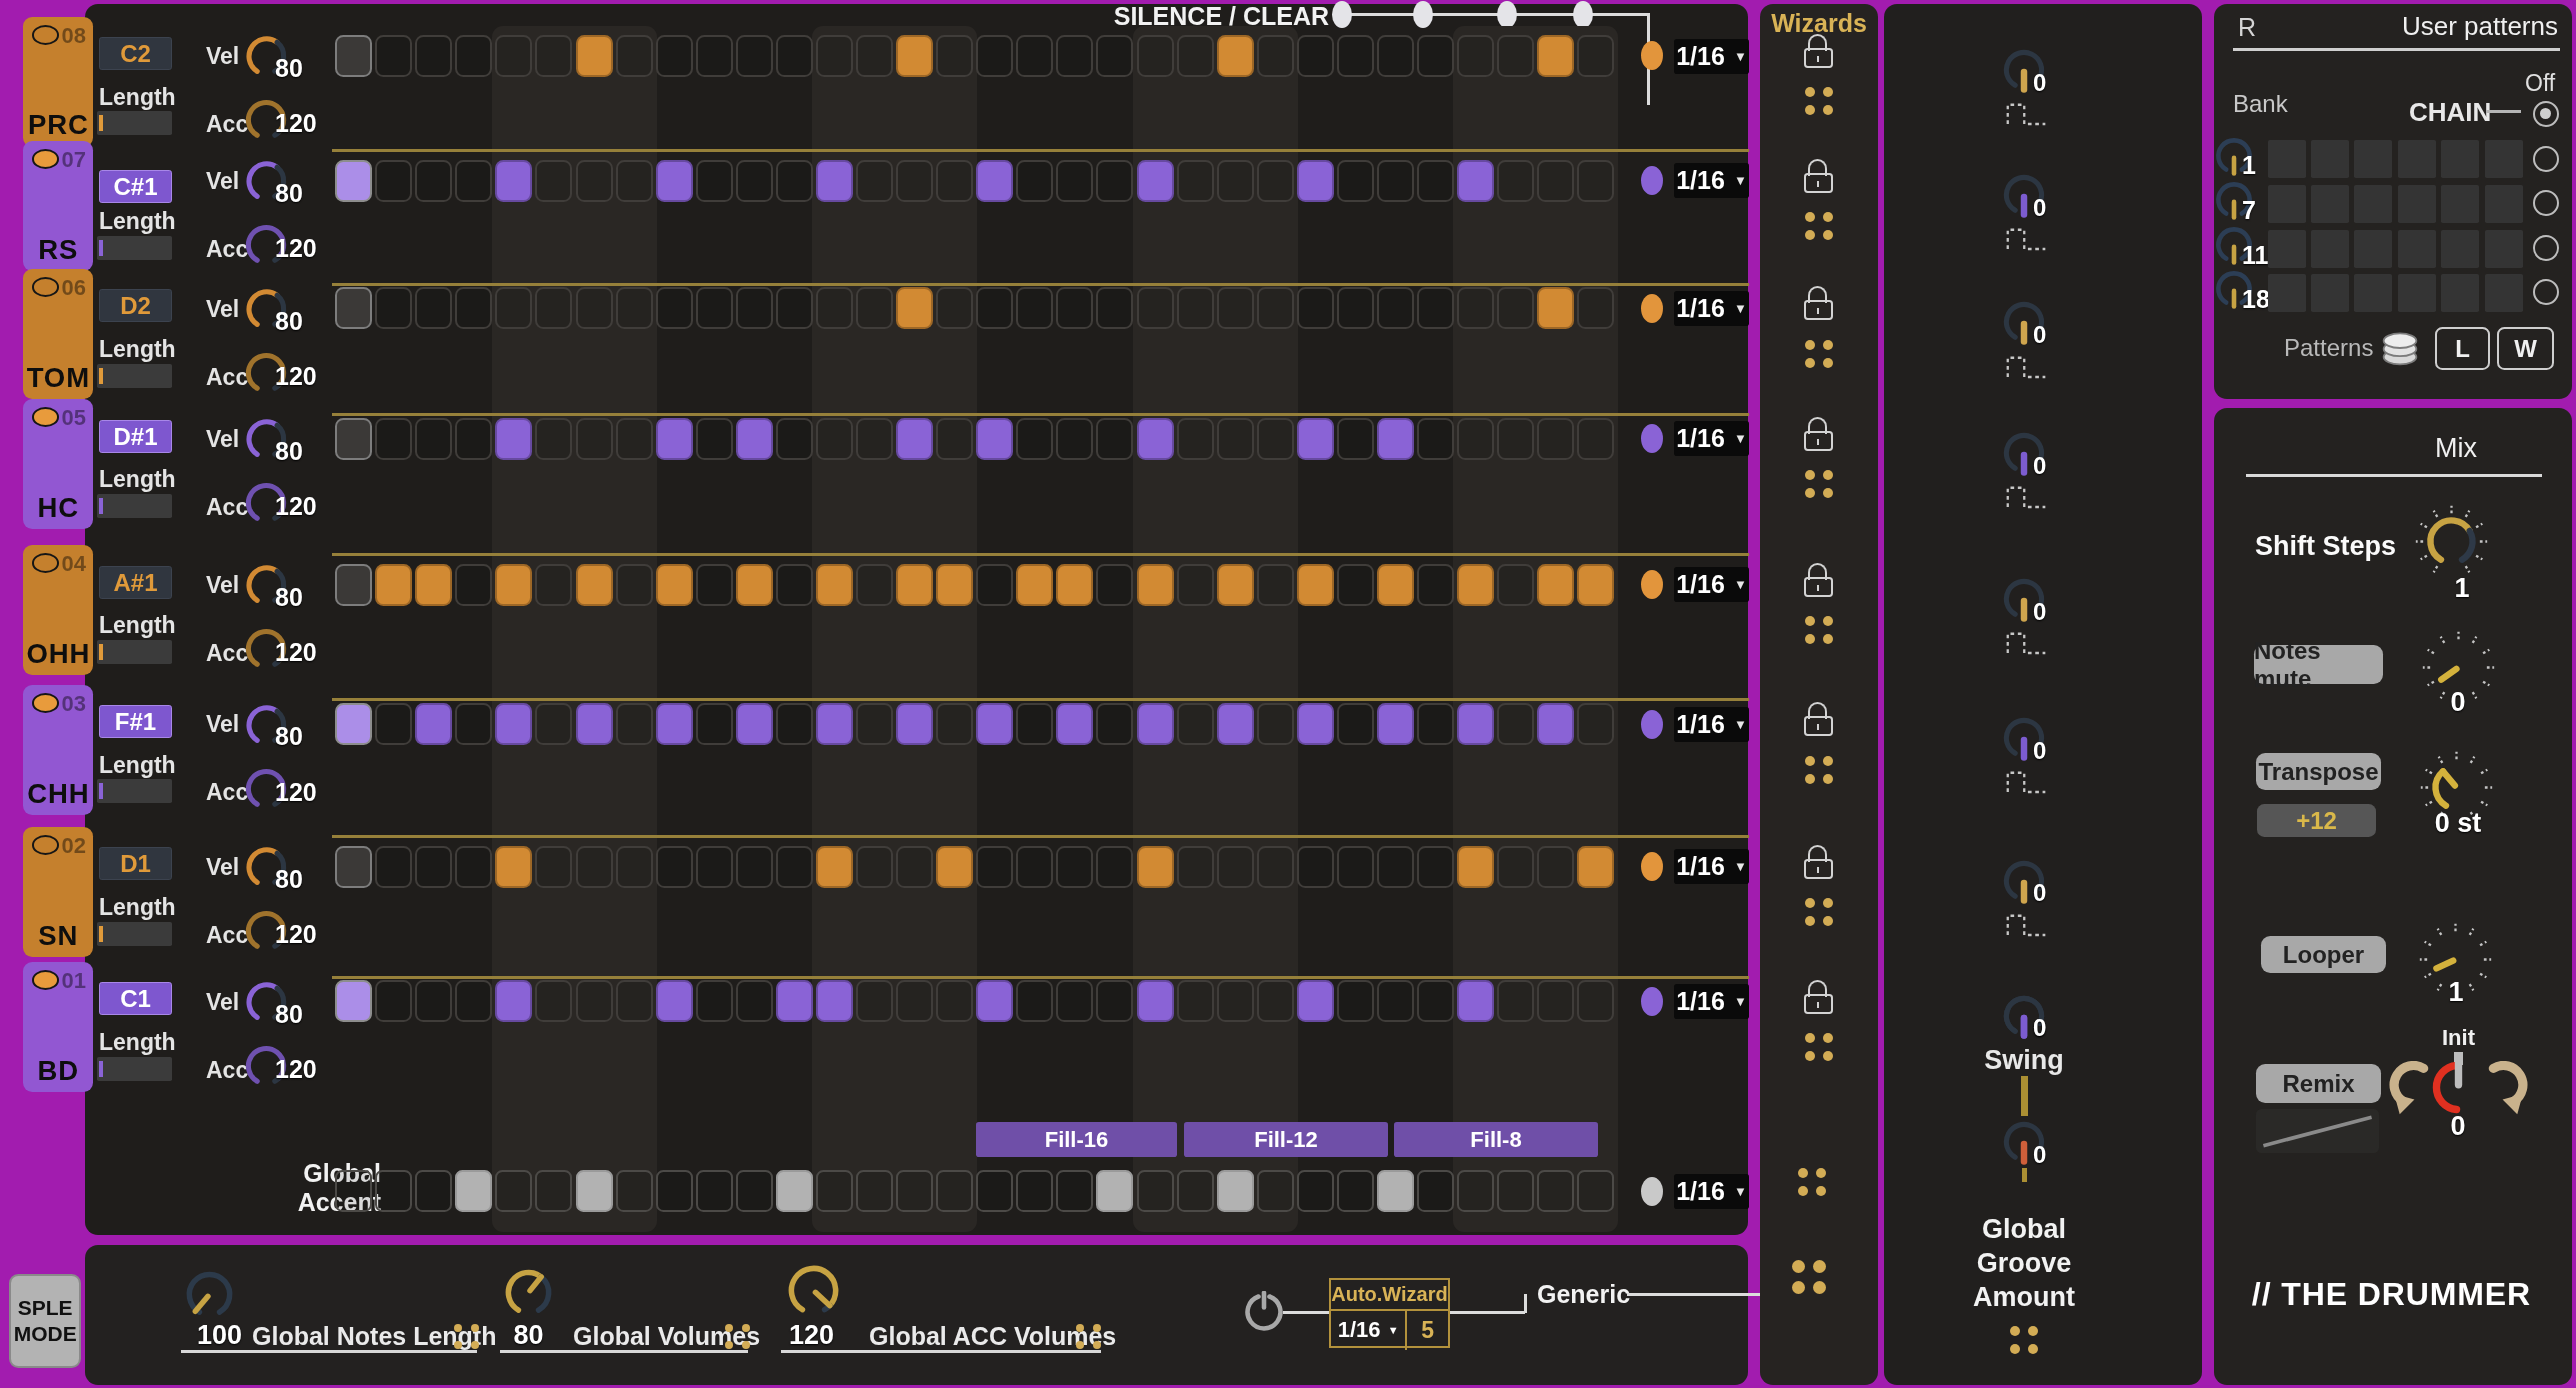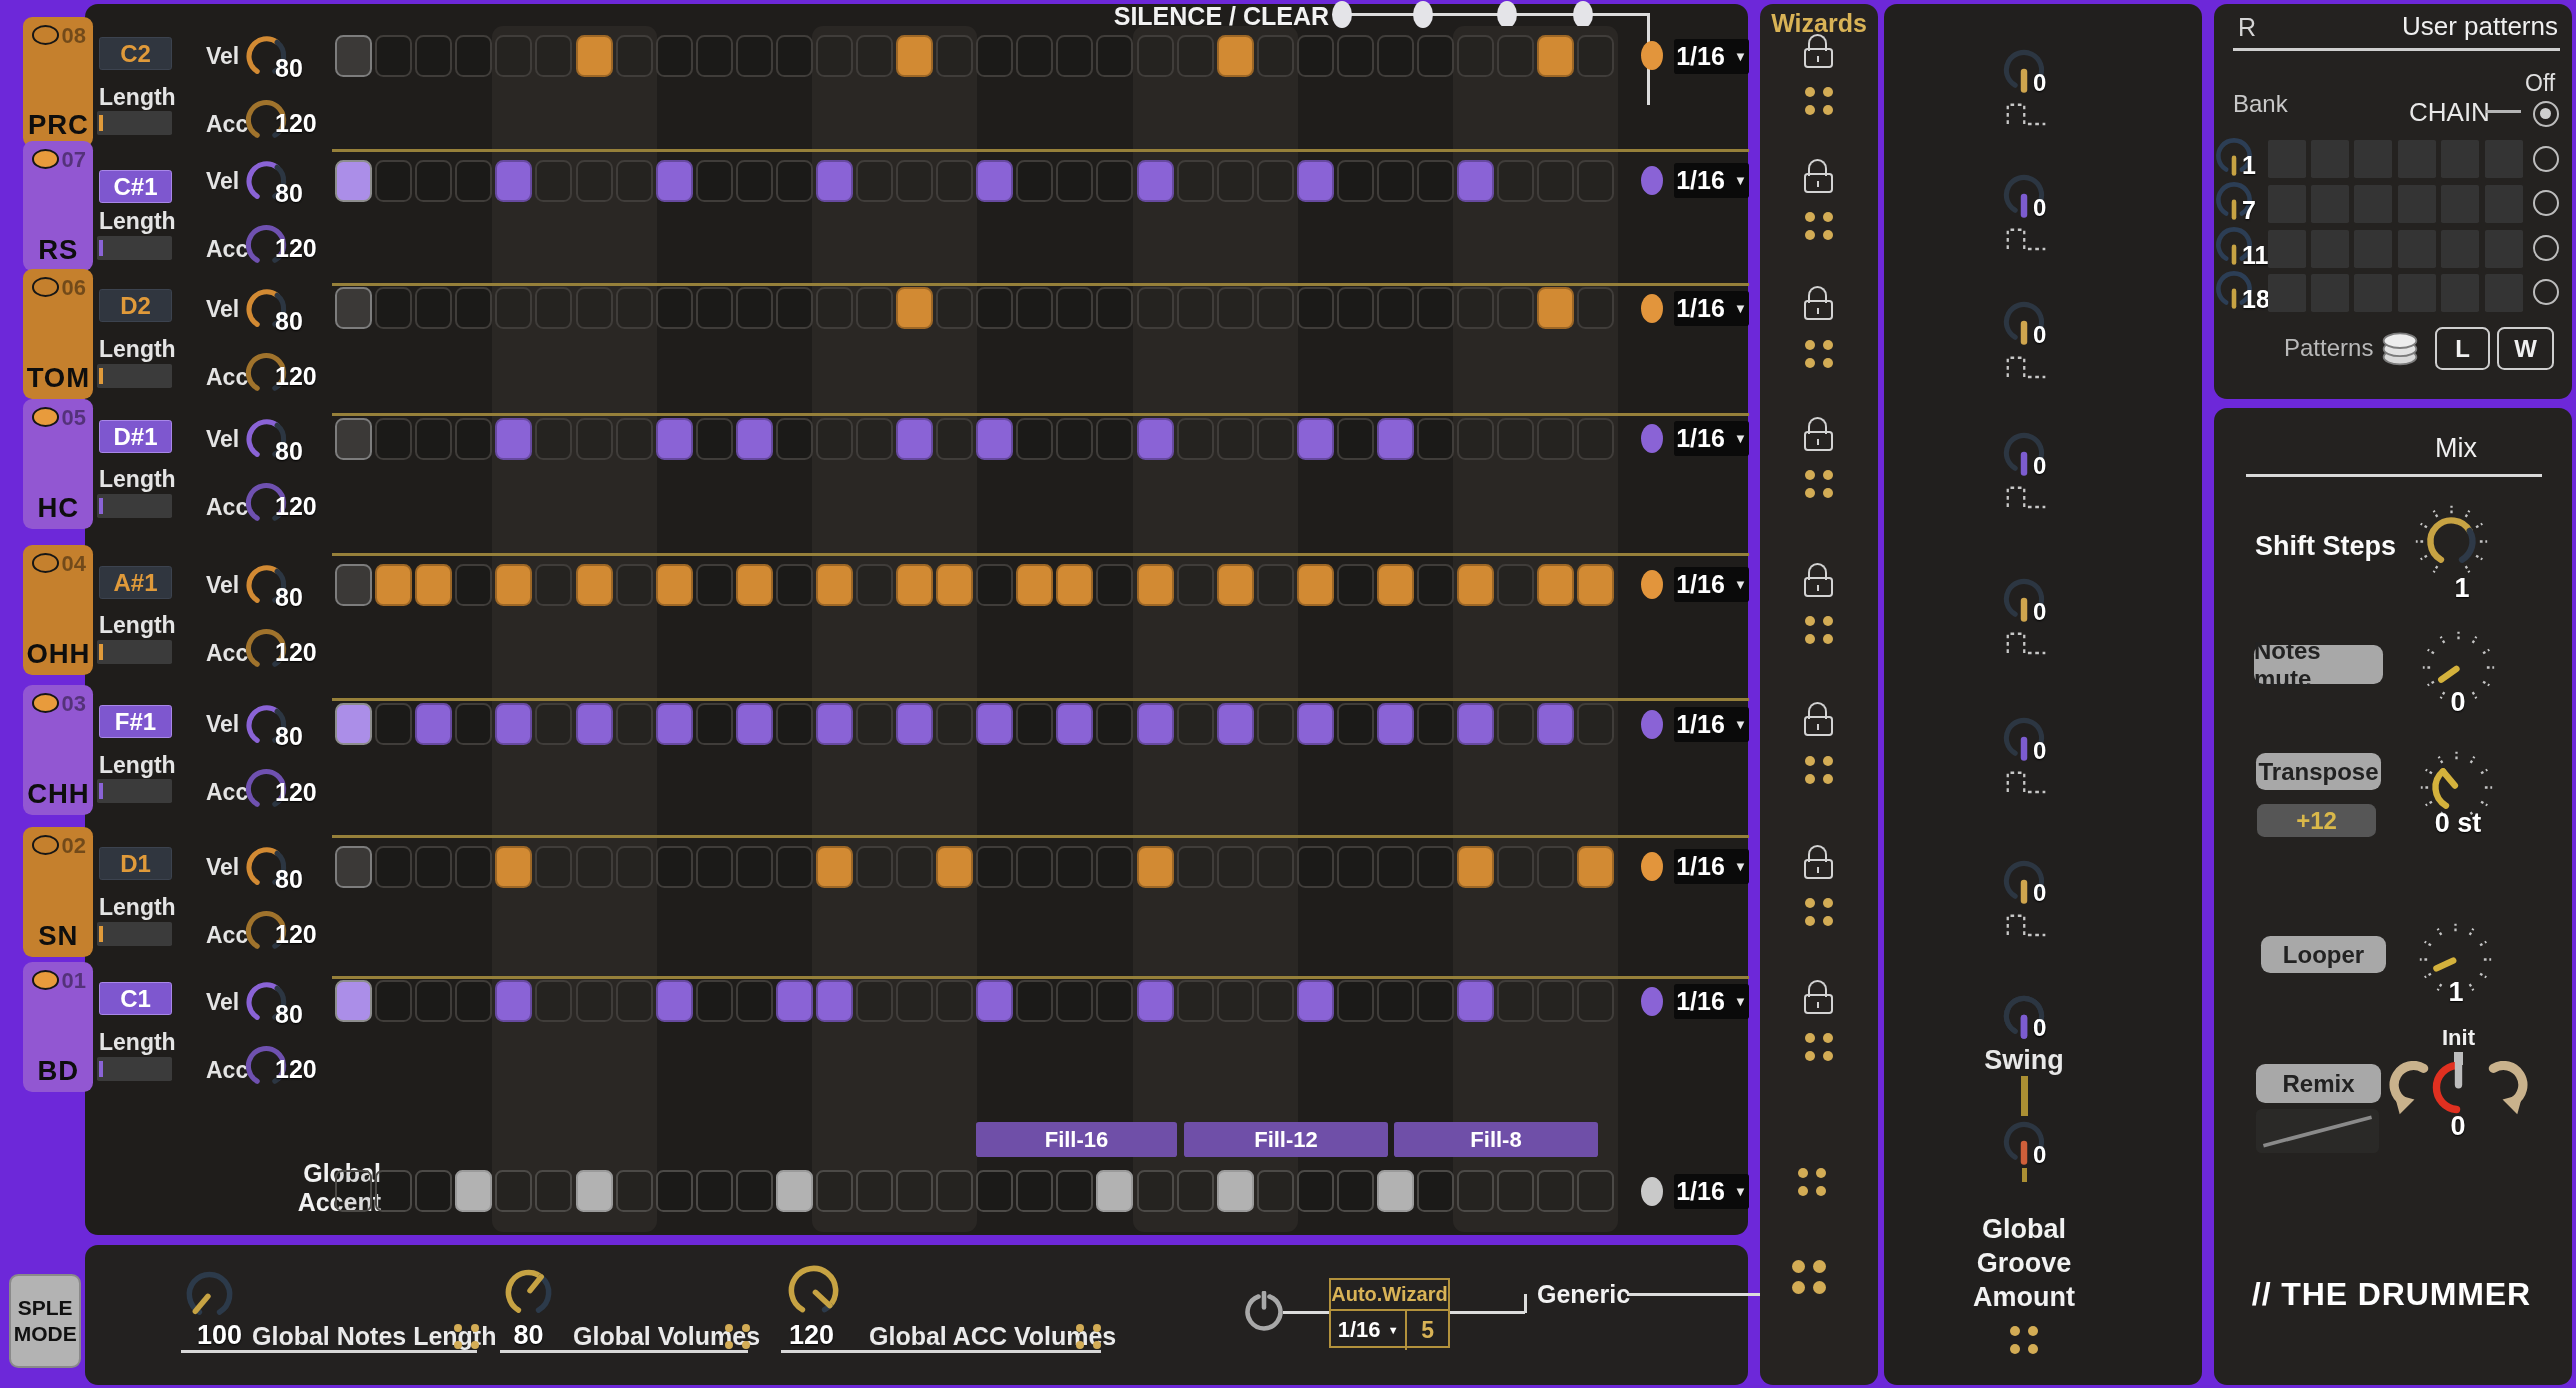--- a/index.html
+++ b/index.html
@@ -1,17 +1,17 @@
 <!DOCTYPE html>
 <html style="font-size:14.7px"><head>
 <meta charset="utf-8">
 <style>
   html,body{margin:0;padding:0;background:#000;}
   body{width:2576px;height:1388px;overflow:hidden;font-family:"Liberation Sans",sans-serif;-webkit-font-smoothing:antialiased;}
-  #app{position:relative;width:2576px;height:1388px;background:#6d28d9;}
+  #app{position:relative;width:2576px;height:1388px;background:#a21caf;}
   .panel{position:absolute;background:#201e1c;border-radius:13px;}
   .abs{position:absolute;}
   .stripe{position:absolute;background:#2a2724;border-radius:11px;}
   .sep{position:absolute;height:2.8px;background:#96803a;}
   .pad{position:absolute;width:70px;border-radius:9.2px;margin-left:16px;}
   .pad .led{position:absolute;left:8.3px;top:8.3px;width:27.5px;height:20px;border-radius:50%;border:2.8px solid #161616;box-sizing:border-box;}
   .pad .led.on{background:#e89b3c;}
   .pad .num{position:absolute;right:7.3px;top:6.4px;font-size:22px;font-weight:800;color:rgba(0,0,0,.42);}
   .pad .nm{position:absolute;bottom:5.5px;width:100%;text-align:center;font-size:27.5px;font-weight:800;color:#0e0e0e;letter-spacing:0.9px;}
   .notebox{position:absolute;width:73px;height:33px;border-radius:2.8px;display:flex;align-items:center;justify-content:center;font-size:24px;font-weight:800;box-sizing:border-box;}
@@ -84,21 +84,21 @@
       <i></i>
       <i></i>
       <i></i>
       <i></i>
     </div>
 
 <div class="txt" style="left:2238px;top:13px;font-size:25px;color:#d5d5d5;">R</div>
 <div class="txt" style="left:2341px;top:11px;width:217px;text-align:right;font-size:26px;color:#f0f0f0;">User patterns</div>
 <div class="hr" style="left:2233px;top:48px;width:327px;background:#cfcfcf;"></div>
 <div class="txt" style="left:2233px;top:90px;font-size:24px;color:#c9c9c9;">Bank</div>
-<div class="txt" style="left:2409px;top:97px;font-size:26px;font-weight:400;color:#e8e8e8;">CHAIN</div>
+<div class="txt" style="left:2409px;top:97px;font-size:26px;font-weight:700;color:#e8e8e8;">CHAIN</div>
 <div class="hr" style="left:2486px;top:110px;width:35px;background:#b5b5b5;"></div>
 <div class="txt" style="left:2525px;top:70px;font-size:23px;color:#e0e0e0;">Off</div>
 <div class="radio sel" style="left:2533px;top:101px;"></div>
 <div id="pattern-bank">
       <div class="knobwrap" style="left: 2211px; top: 133px; width: 46px; height: 46px;"><svg width="46" height="46" viewBox="0 0 50 50">
           <path d="M 16.5 39.7 A 17 17 0 1 1 33.5 39.7" stroke="#2c3e55" stroke-width="5" fill="none" stroke-linecap="round"></path>
           <line x1="25" y1="27.04" x2="25.000000000000004" y2="44" stroke="#c7a343" stroke-width="5" stroke-linecap="round"></line>
         </svg></div>
       <div class="val" style="left: 2242px; top: 151px; font-size: 25px;">1</div>
       <div class="slot" style="left: 2268px; top: 140px;"></div>

